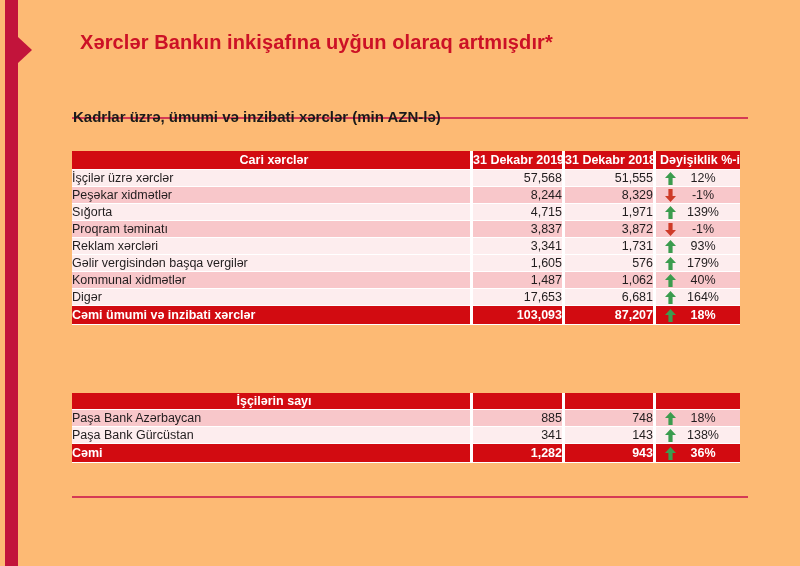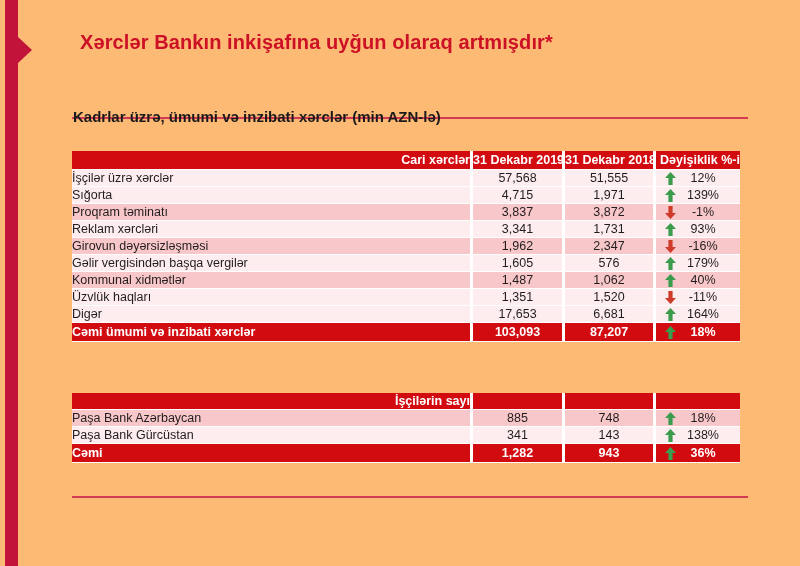--- a/index.html
+++ b/index.html
@@ -50,23 +50,23 @@
     box-sizing: border-box; padding: 0; line-height: 1;
     border-right: 3px solid #fff; border-bottom: 1.5px solid #fff;
     overflow: hidden; white-space: nowrap; height: 17px;
     vertical-align: middle;
   }
   table.fin td:last-child, table.fin th:last-child { border-right: none; }
   table.fin th {
     background: var(--table_red); color: #fff; font-weight: bold;
     height: 19px; text-align: right;
   }
-  table.fin th.c-label { text-align: right; padding-left: 6px; }
+  table.fin th.c-label { text-align: center; padding-left: 6px; }
   td.c-label { text-align: left; padding-left: 6px; }
-  td.c-num { text-align: center; }
+  td.c-num { text-align: right; }
   td.c-chg .chg-wrap {
     display: flex; align-items: center; height: 100%;
   }
   td.c-chg .arrow { margin-left: 9px; flex: 0 0 auto; display: block; }
   td.c-chg .chg-val { flex: 1 1 auto; text-align: center; padding-right: 10px; }
   tr.r-light td { background: var(--row_light); }
   tr.r-pink  td { background: var(--row_pink); }
   tr.r-total td {
     background: var(--table_red); color: #ffffff; font-weight: bold;
     height: 19px;
@@ -112,20 +112,33 @@
           <td class="c-num">51,555</td>
           <td class="c-chg">
             <span class="chg-wrap">
               <svg width="11" height="13" viewBox="0 0 11 13" class="arrow">
                 <polygon points="5.5,0 11,6 7.6,6 7.6,13 3.4,13 3.4,6 0,6" fill="#3B9C4E"></polygon>
               </svg>
               <span class="chg-val">12%</span>
             </span>
           </td>
         </tr>
+        <tr class="r-pink">
+          <td class="c-label">Peşəkar xidmətlər</td>
+          <td class="c-num">8,244</td>
+          <td class="c-num">8,329</td>
+          <td class="c-chg">
+            <span class="chg-wrap">
+              <svg width="11" height="13" viewBox="0 0 11 13" class="arrow">
+                <polygon points="5.5,13 0,7 3.4,7 3.4,0 7.6,0 7.6,7 11,7" fill="#CE3B28"></polygon>
+              </svg>
+              <span class="chg-val">-1%</span>
+            </span>
+          </td>
+        </tr>
         <tr class="r-light">
           <td class="c-label">Sığorta</td>
           <td class="c-num">4,715</td>
           <td class="c-num">1,971</td>
           <td class="c-chg">
             <span class="chg-wrap">
               <svg width="11" height="13" viewBox="0 0 11 13" class="arrow">
                 <polygon points="5.5,0 11,6 7.6,6 7.6,13 3.4,13 3.4,6 0,6" fill="#3B9C4E"></polygon>
               </svg>
               <span class="chg-val">139%</span>
@@ -151,33 +164,20 @@
           <td class="c-num">1,731</td>
           <td class="c-chg">
             <span class="chg-wrap">
               <svg width="11" height="13" viewBox="0 0 11 13" class="arrow">
                 <polygon points="5.5,0 11,6 7.6,6 7.6,13 3.4,13 3.4,6 0,6" fill="#3B9C4E"></polygon>
               </svg>
               <span class="chg-val">93%</span>
             </span>
           </td>
         </tr>
-        <tr class="r-pink">
-          <td class="c-label">Girovun dəyərsizləşməsi</td>
-          <td class="c-num">1,962</td>
-          <td class="c-num">2,347</td>
-          <td class="c-chg">
-            <span class="chg-wrap">
-              <svg width="11" height="13" viewBox="0 0 11 13" class="arrow">
-                <polygon points="5.5,13 0,7 3.4,7 3.4,0 7.6,0 7.6,7 11,7" fill="#CE3B28"></polygon>
-              </svg>
-              <span class="chg-val">-16%</span>
-            </span>
-          </td>
-        </tr>
         <tr class="r-light">
           <td class="c-label">Gəlir vergisindən başqa vergilər</td>
           <td class="c-num">1,605</td>
           <td class="c-num">576</td>
           <td class="c-chg">
             <span class="chg-wrap">
               <svg width="11" height="13" viewBox="0 0 11 13" class="arrow">
                 <polygon points="5.5,0 11,6 7.6,6 7.6,13 3.4,13 3.4,6 0,6" fill="#3B9C4E"></polygon>
               </svg>
               <span class="chg-val">179%</span>
@@ -187,33 +187,20 @@
         <tr class="r-pink">
           <td class="c-label">Kommunal xidmətlər</td>
           <td class="c-num">1,487</td>
           <td class="c-num">1,062</td>
           <td class="c-chg">
             <span class="chg-wrap">
               <svg width="11" height="13" viewBox="0 0 11 13" class="arrow">
                 <polygon points="5.5,0 11,6 7.6,6 7.6,13 3.4,13 3.4,6 0,6" fill="#3B9C4E"></polygon>
               </svg>
               <span class="chg-val">40%</span>
-            </span>
-          </td>
-        </tr>
-        <tr class="r-light">
-          <td class="c-label">Üzvlük haqları</td>
-          <td class="c-num">1,351</td>
-          <td class="c-num">1,520</td>
-          <td class="c-chg">
-            <span class="chg-wrap">
-              <svg width="11" height="13" viewBox="0 0 11 13" class="arrow">
-                <polygon points="5.5,13 0,7 3.4,7 3.4,0 7.6,0 7.6,7 11,7" fill="#CE3B28"></polygon>
-              </svg>
-              <span class="chg-val">-11%</span>
             </span>
           </td>
         </tr>
         <tr class="r-light">
           <td class="c-label">Digər</td>
           <td class="c-num">17,653</td>
           <td class="c-num">6,681</td>
           <td class="c-chg">
             <span class="chg-wrap">
               <svg width="11" height="13" viewBox="0 0 11 13" class="arrow">

